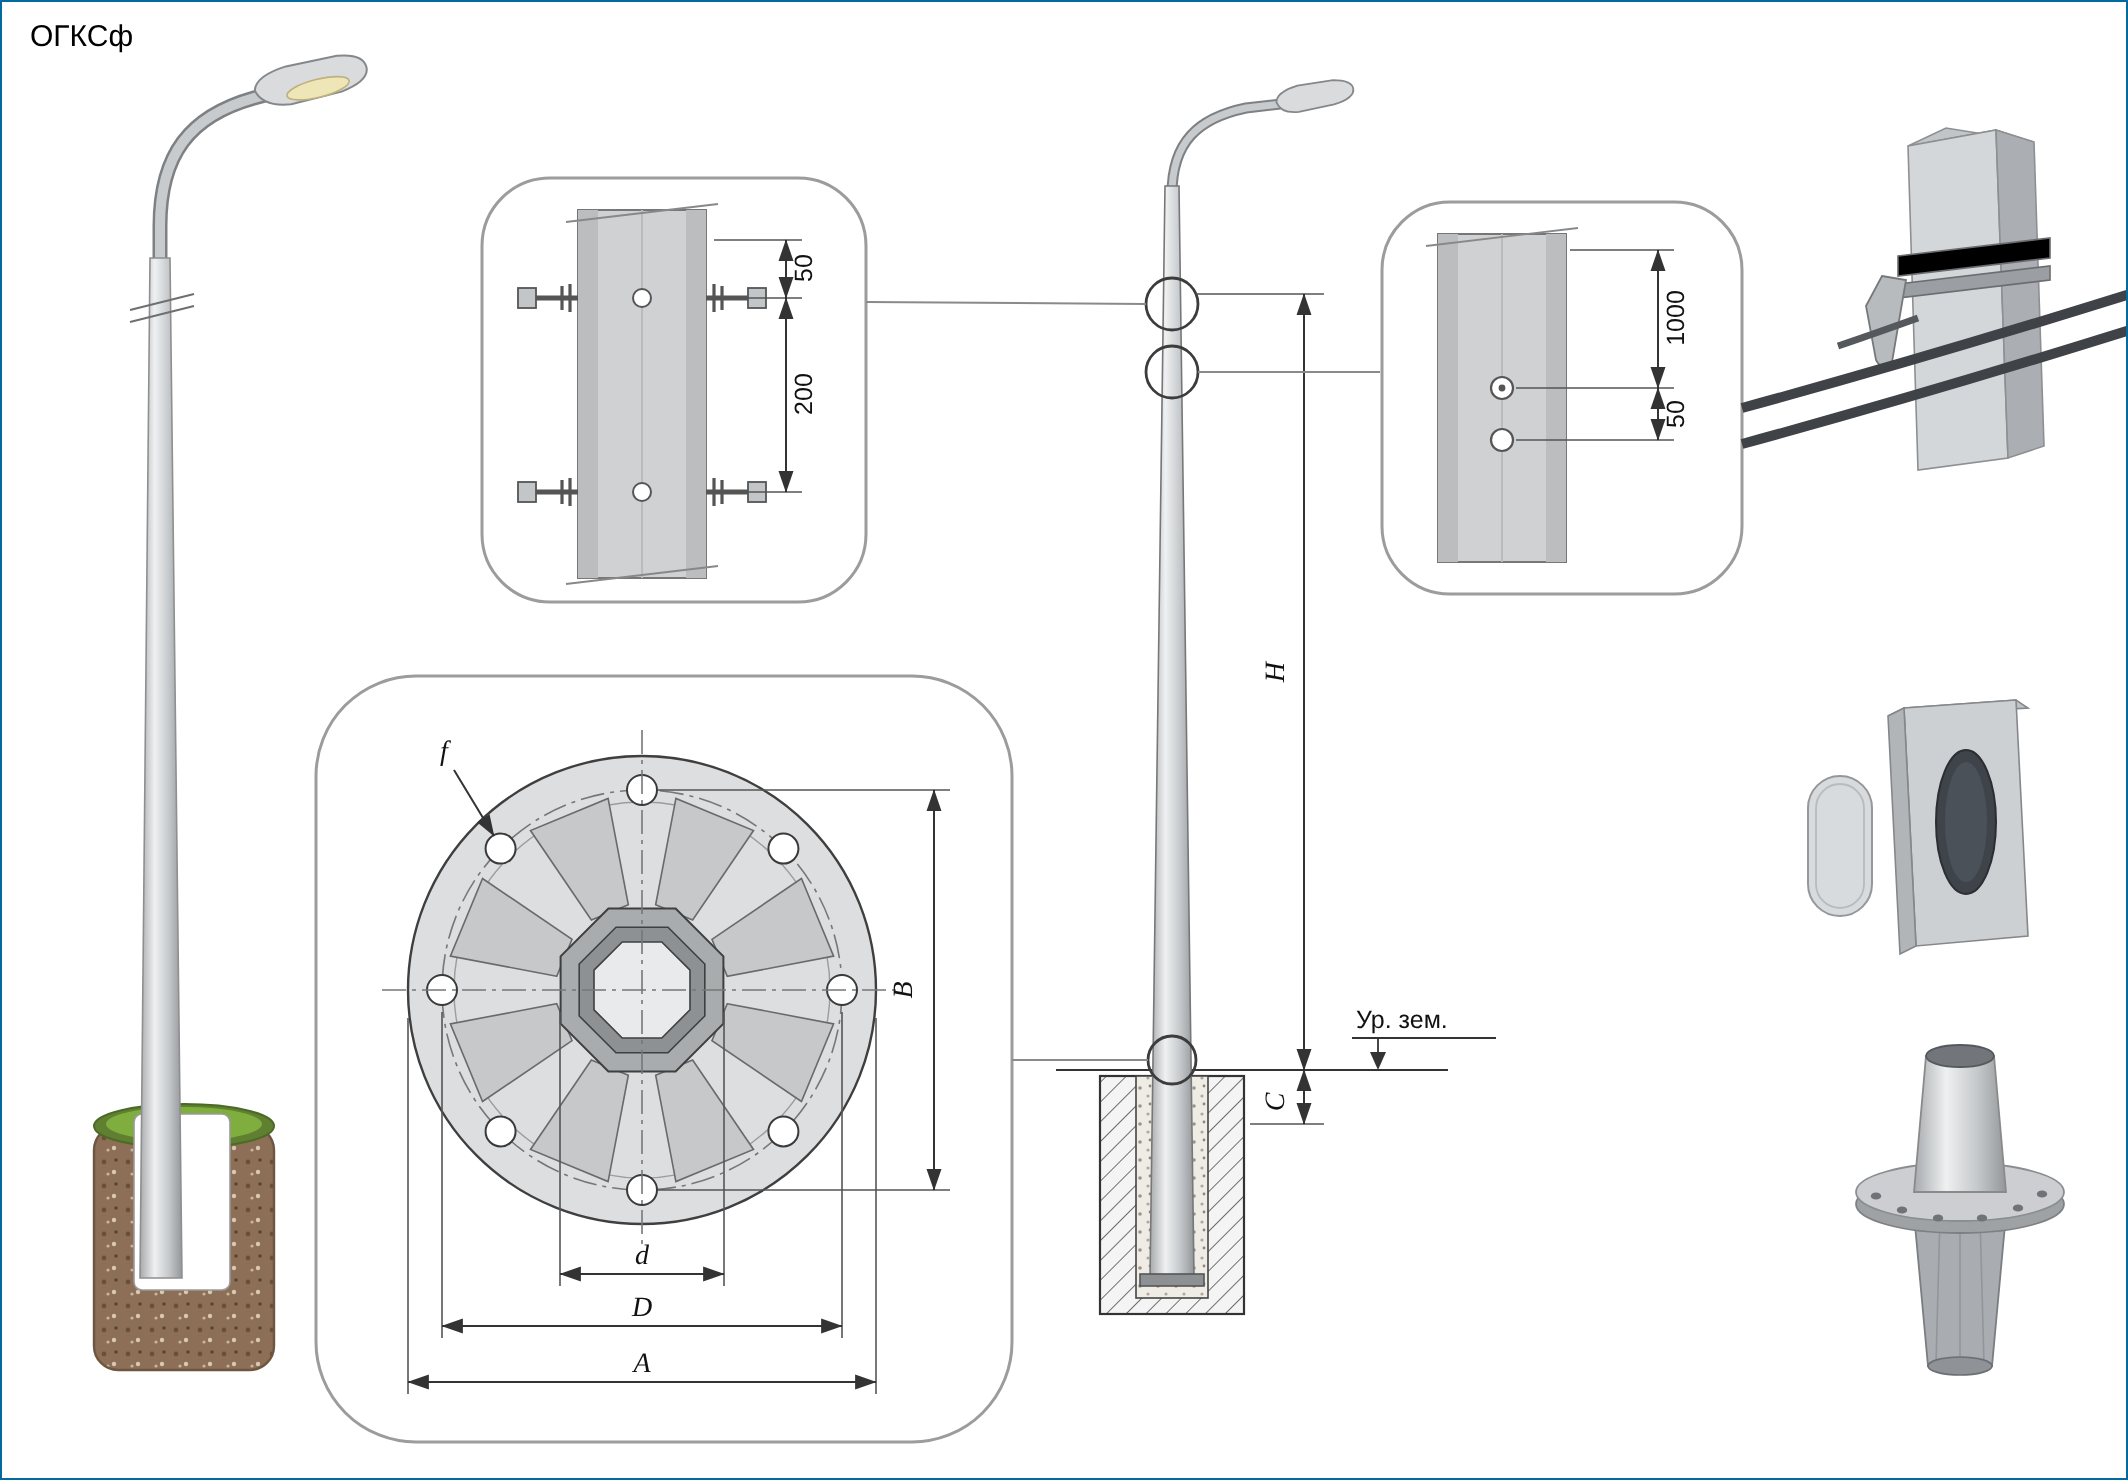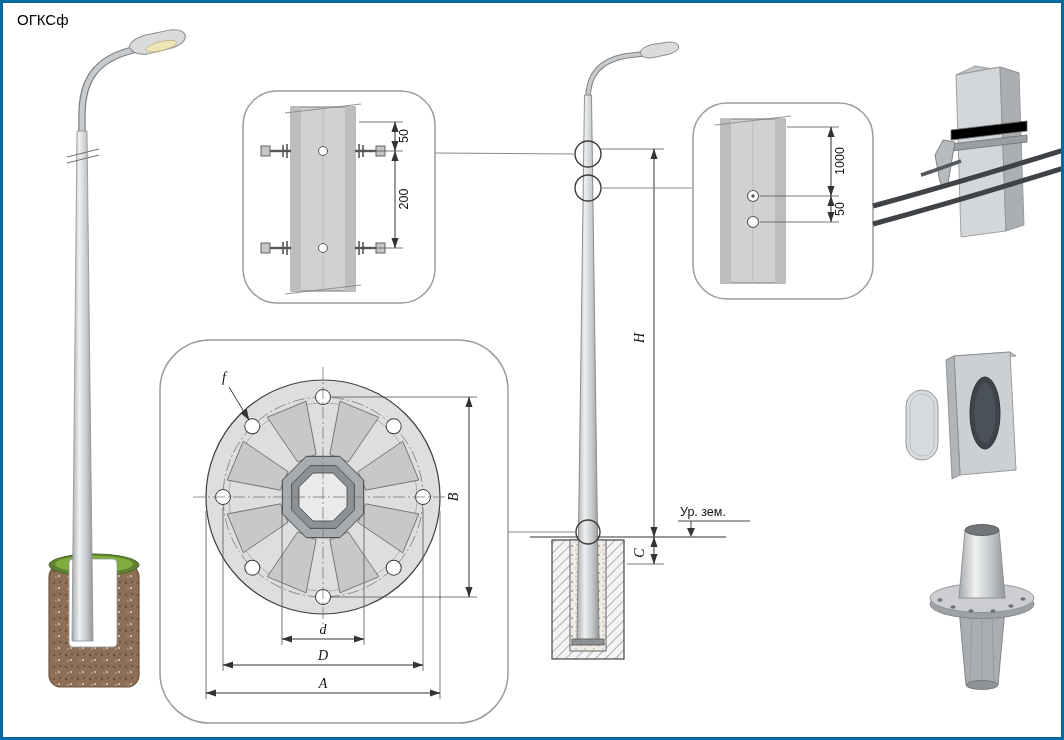--- a/index.html
+++ b/index.html
@@ -1,16 +1,16 @@
 <!DOCTYPE html>
 <html><head>
 <meta charset="utf-8">
 <style>
   html,body{margin:0;padding:0;background:#fff}
-  .frame{position:relative;width:1064px;height:740px;background:#fff;box-sizing:border-box;border:3px solid #0369a1;overflow:hidden}
+  .frame{position:relative;width:1064px;height:740px;background:#fff;box-sizing:border-box;border:1px solid #0369a1;overflow:hidden}
   svg{display:block}
   .dim{stroke:#333;stroke-width:1;fill:none}
   .ext{stroke:#555;stroke-width:.8;fill:none}
   .cl{stroke:#777;stroke-width:.8;stroke-dasharray:12 3 2 3;fill:none}
   .callout{fill:#fff;stroke:#9c9c9c;stroke-width:1.5}
   .leader{stroke:#8a8a8a;stroke-width:1;fill:none}
   .dimtxt{font:12.5px "Liberation Sans",sans-serif;fill:#111}
   .dimlet{font:italic 14px "Liberation Serif",serif;fill:#111}
   .title{font:15px "Liberation Sans",sans-serif;fill:#000}
 </style>

